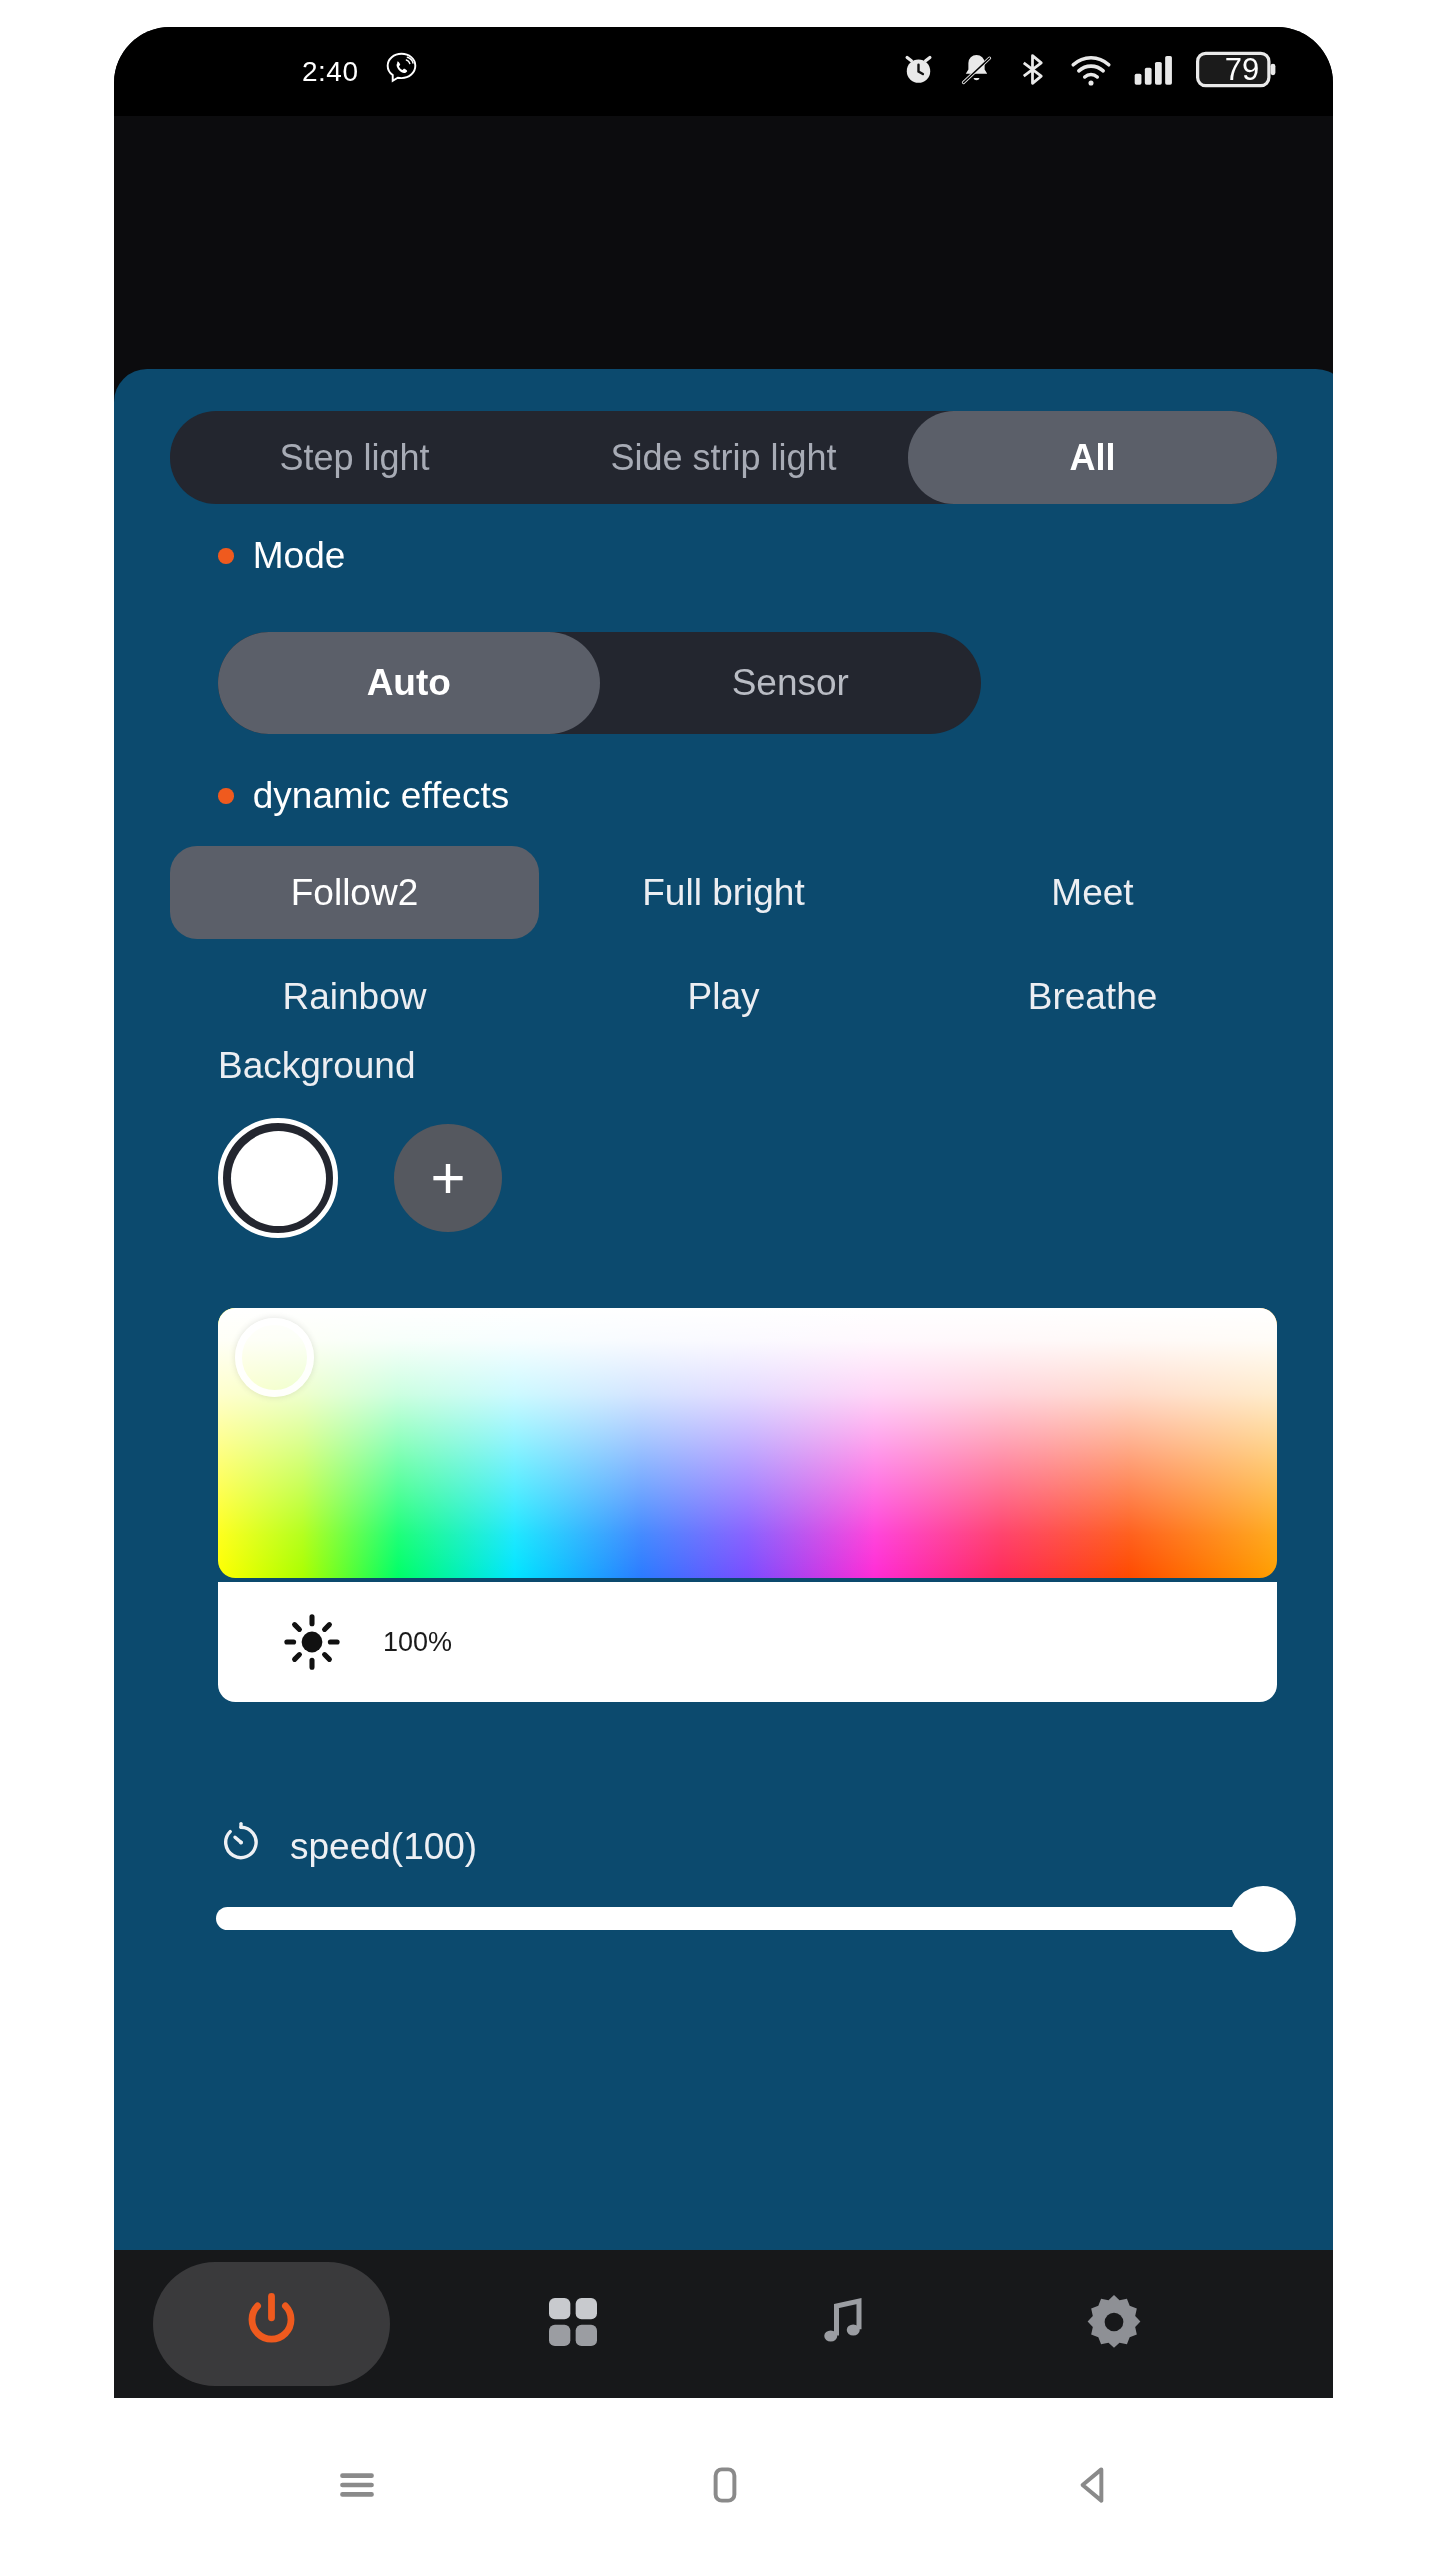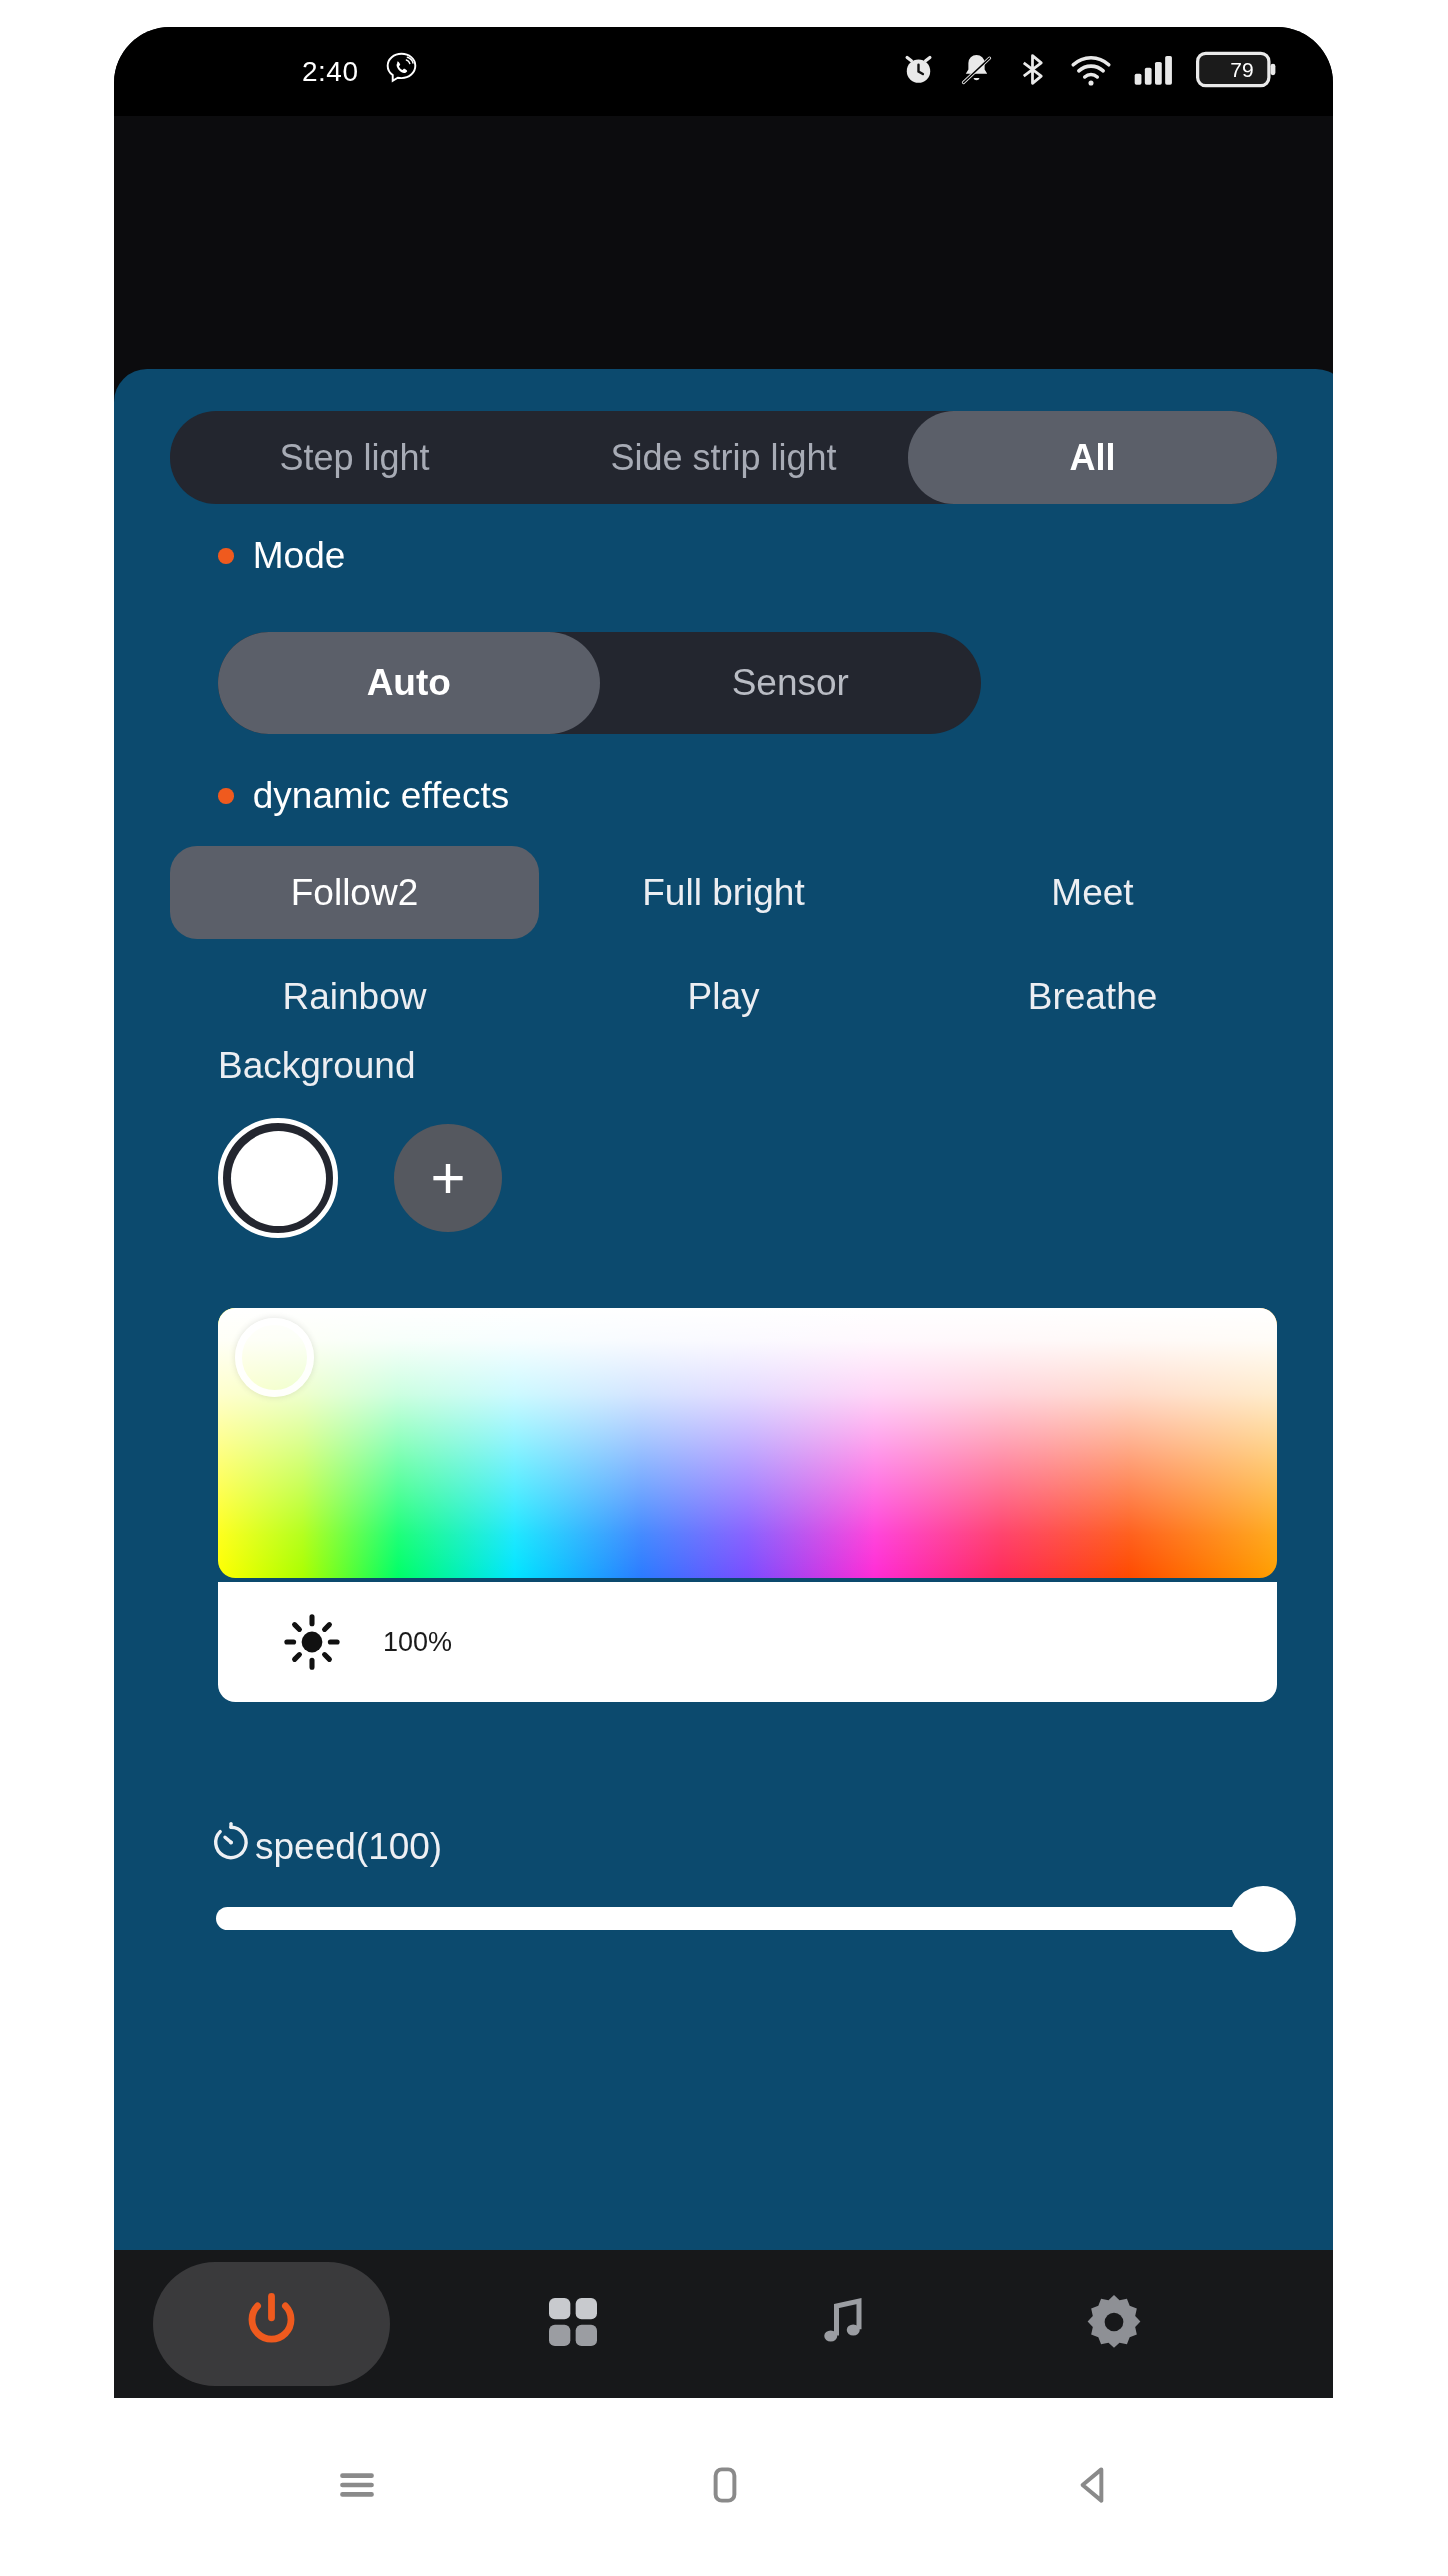--- a/index.html
+++ b/index.html
@@ -227,22 +227,22 @@
     margin-left: 64px; width: 60px; height: 60px;
     display: flex; align-items: center; justify-content: center;
   }
   .bright-val {
     margin-left: 41px;
     color: #1a1a1a; font-size: 27px;
   }
 
   
   .speed-label {
-    position: absolute; left: 93px; top: 1449px;
-    display: flex; align-items: center; 
+    position: absolute; left: 103px; top: 1449px;
+    display: flex; align-items: center; gap: 25px;
     color: #eef0f4; font-size: 37px;
   }
   .speed-track {
     position: absolute; left: 102px; top: 1538px;
     width: 1059px; height: 23px;
     background: #ffffff;
     border-radius: 11.6px;
   }
   .speed-knob {
     position: absolute; right: -21px; top: 50%;
@@ -341,21 +341,21 @@
             <rect x="7" y="10" width="4" height="10" rx="1" fill="#e9e9e9"></rect>
             <rect x="13" y="6.5" width="4" height="13.5" rx="1" fill="#e9e9e9"></rect>
             <rect x="19" y="3" width="4" height="17" rx="1" fill="#e9e9e9"></rect>
           </svg>
         </span>
         <span class="sbicon" style="position:relative;">
           <svg width="81" height="41" viewBox="0 0 50 24">
             <rect x="1" y="2" width="44" height="20" rx="5" fill="#1b1b1b" stroke="#e9e9e9" stroke-width="2"></rect>
             <rect x="46" y="8.5" width="3" height="7" rx="1.5" fill="#e9e9e9"></rect>
           </svg>
-          <span style="position:absolute; left:0; top:0; width:92px; height:41px; display:flex; align-items:center; justify-content:center; color:#ffffff; font-size:21px;">79</span>
+          <span style="position:absolute; left:0; top:0; width:92px; height:41px; display:flex; align-items:center; justify-content:center; color:#ffffff; font-size:31px;">79</span>
         </span>
       </div>
     </div>
 
 
     <div class="panel">
 
       <div class="tabs">
         <div class="tab">Step light</div>
         <div class="tab">Side strip light</div>

